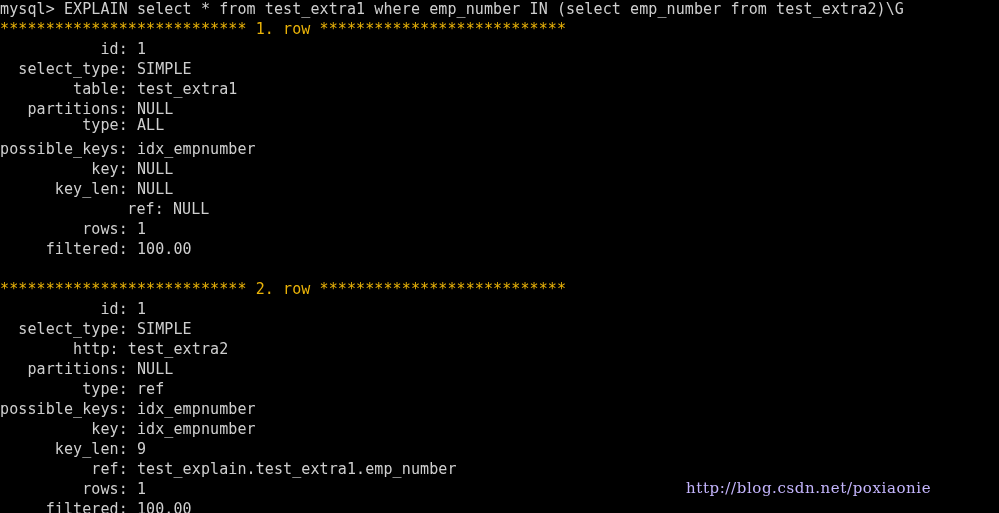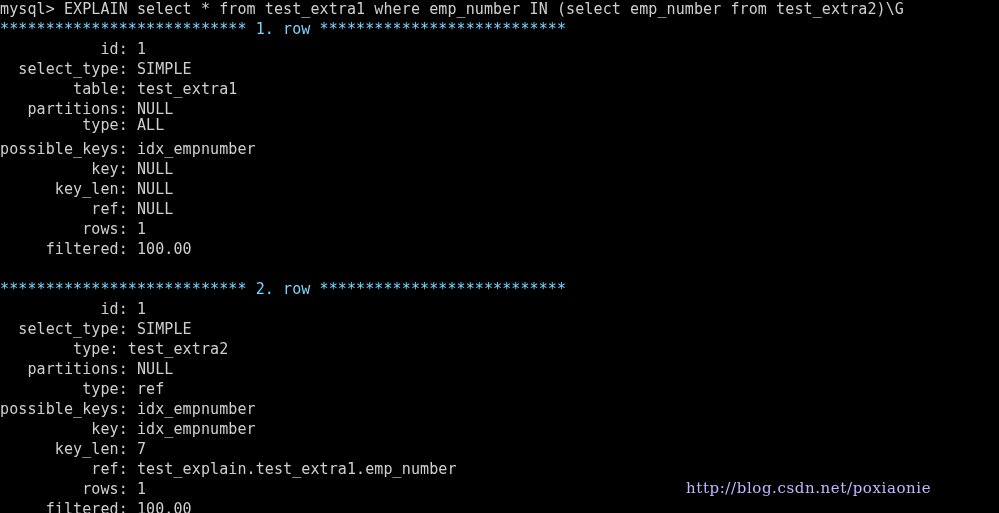--- a/index.html
+++ b/index.html
@@ -31,21 +31,21 @@
     left: 0;
     white-space: pre;
     height: 20px;
     line-height: 20px;
     font-size: 15px;
     font-family: "DejaVu Sans Mono", "Liberation Mono", monospace;
     color: #cfcfcf;
     letter-spacing: 0.10px;
   }
   .sep-line {
-    color: #7dd3fc;
+    color: #eab308;
   }
   #watermark {
     position: absolute;
     left: 686px;
     top: 478px;
     color: #2f2f2f;
     font-family: "DejaVu Serif", "Liberation Serif", serif;
     font-size: 15px;
     line-height: 20px;
     white-space: pre;
@@ -60,32 +60,32 @@
   <div class="term-line" style="top: -1px;">mysql&gt; EXPLAIN select * from test_extra1 where emp_number IN (select emp_number from test_extra2)\G</div>
   <div class="term-line sep-line" style="top: 19px;">*************************** 1. row ***************************</div>
   <div class="term-line" style="top: 39px;">           id: 1</div>
   <div class="term-line" style="top: 59px;">  select_type: SIMPLE</div>
   <div class="term-line" style="top: 79px; text-align: right;">        table: test_extra1</div>
   <div class="term-line" style="top: 99px;">   partitions: NULL</div>
   <div class="term-line" style="top: 115px;">         type: ALL</div>
   <div class="term-line" style="top: 139px;">possible_keys: idx_empnumber</div>
   <div class="term-line" style="top: 179px;">      key_len: NULL</div>
   <div class="term-line" style="top: 159px;">          key: NULL</div>
-  <div class="term-line" style="top: 199px;">          ref: NULL</div>
+  <div class="term-line" style="top: 199px; margin-left: 36px;">          ref: NULL</div>
   <div class="term-line" style="top: 219px;">         rows: 1</div>
   <div class="term-line" style="top: 239px;">     filtered: 100.00</div>
   <div class="term-line sep-line" style="top: 279px;">*************************** 2. row ***************************</div>
   <div class="term-line" style="top: 299px;">           id: 1</div>
   <div class="term-line" style="top: 319px;">  select_type: SIMPLE</div>
-  <div class="term-line" style="top: 339px;">        type: test_extra2</div>
+  <div class="term-line" style="top: 339px;">        http: test_extra2</div>
   <div class="term-line" style="top: 359px;">   partitions: NULL</div>
   <div class="term-line" style="top: 379px;">         type: ref</div>
   <div class="term-line" style="top: 399px;">possible_keys: idx_empnumber</div>
   <div class="term-line" style="top: 419px;">          key: idx_empnumber</div>
-  <div class="term-line" style="top: 439px;">      key_len: 7</div>
+  <div class="term-line" style="top: 439px;">      key_len: 9</div>
   <div class="term-line" style="top: 459px;">          ref: test_explain.test_extra1.emp_number</div>
 
   <div class="term-line" style="top: 479px;">         rows: 1</div>
   <div class="term-line" style="top: 499px;">     filtered: 100.00</div>
 
   <div id="watermark" style="color: #c4b5fd;">http://blog.csdn.net/poxiaonie</div>
 
 </div>
 
 </body></html>

